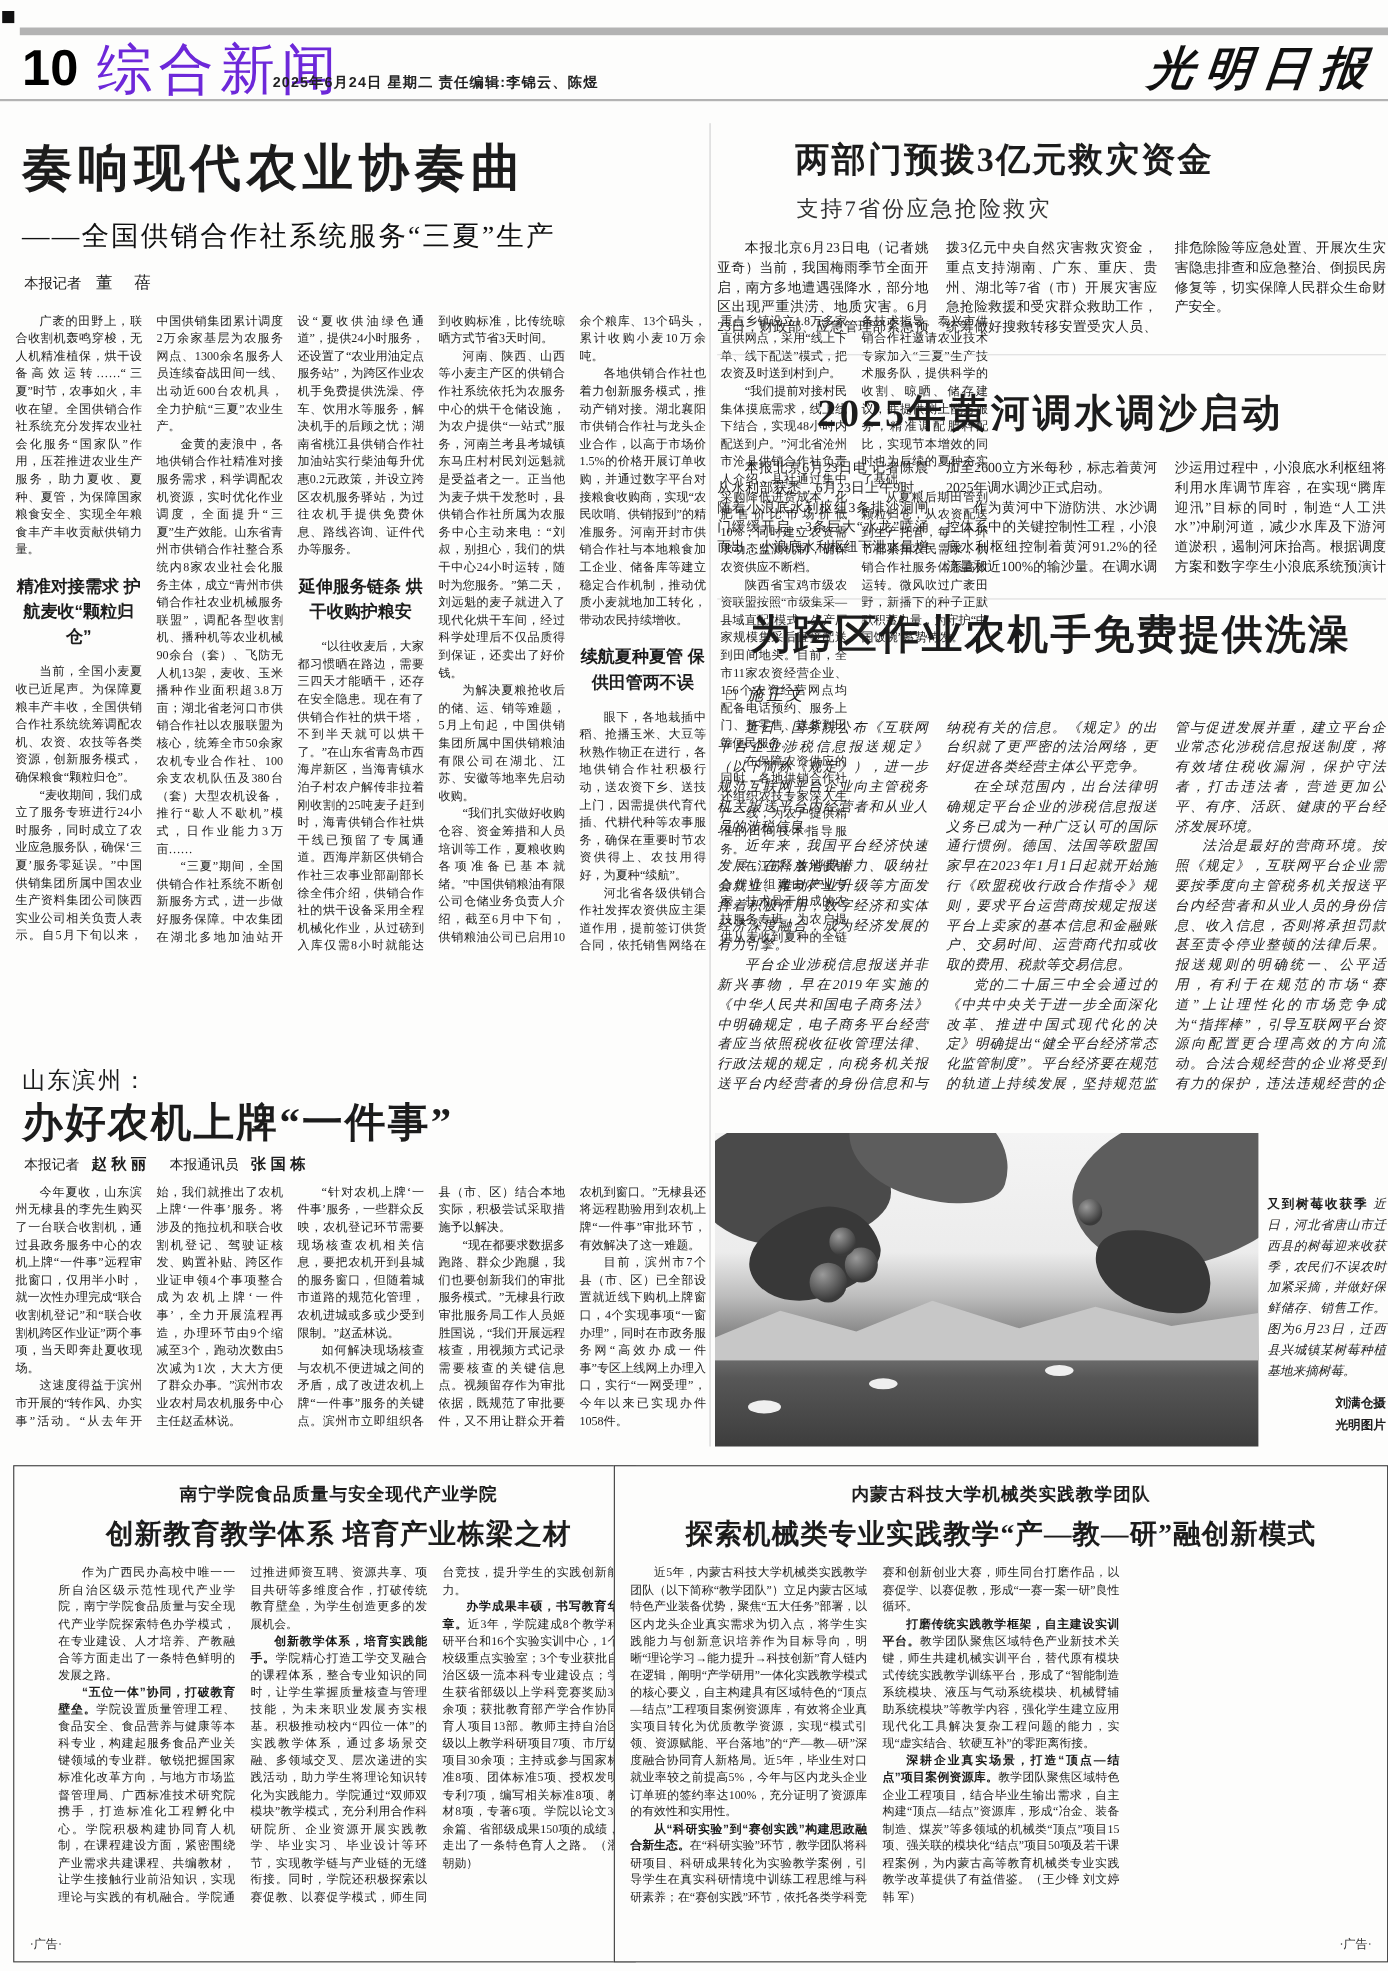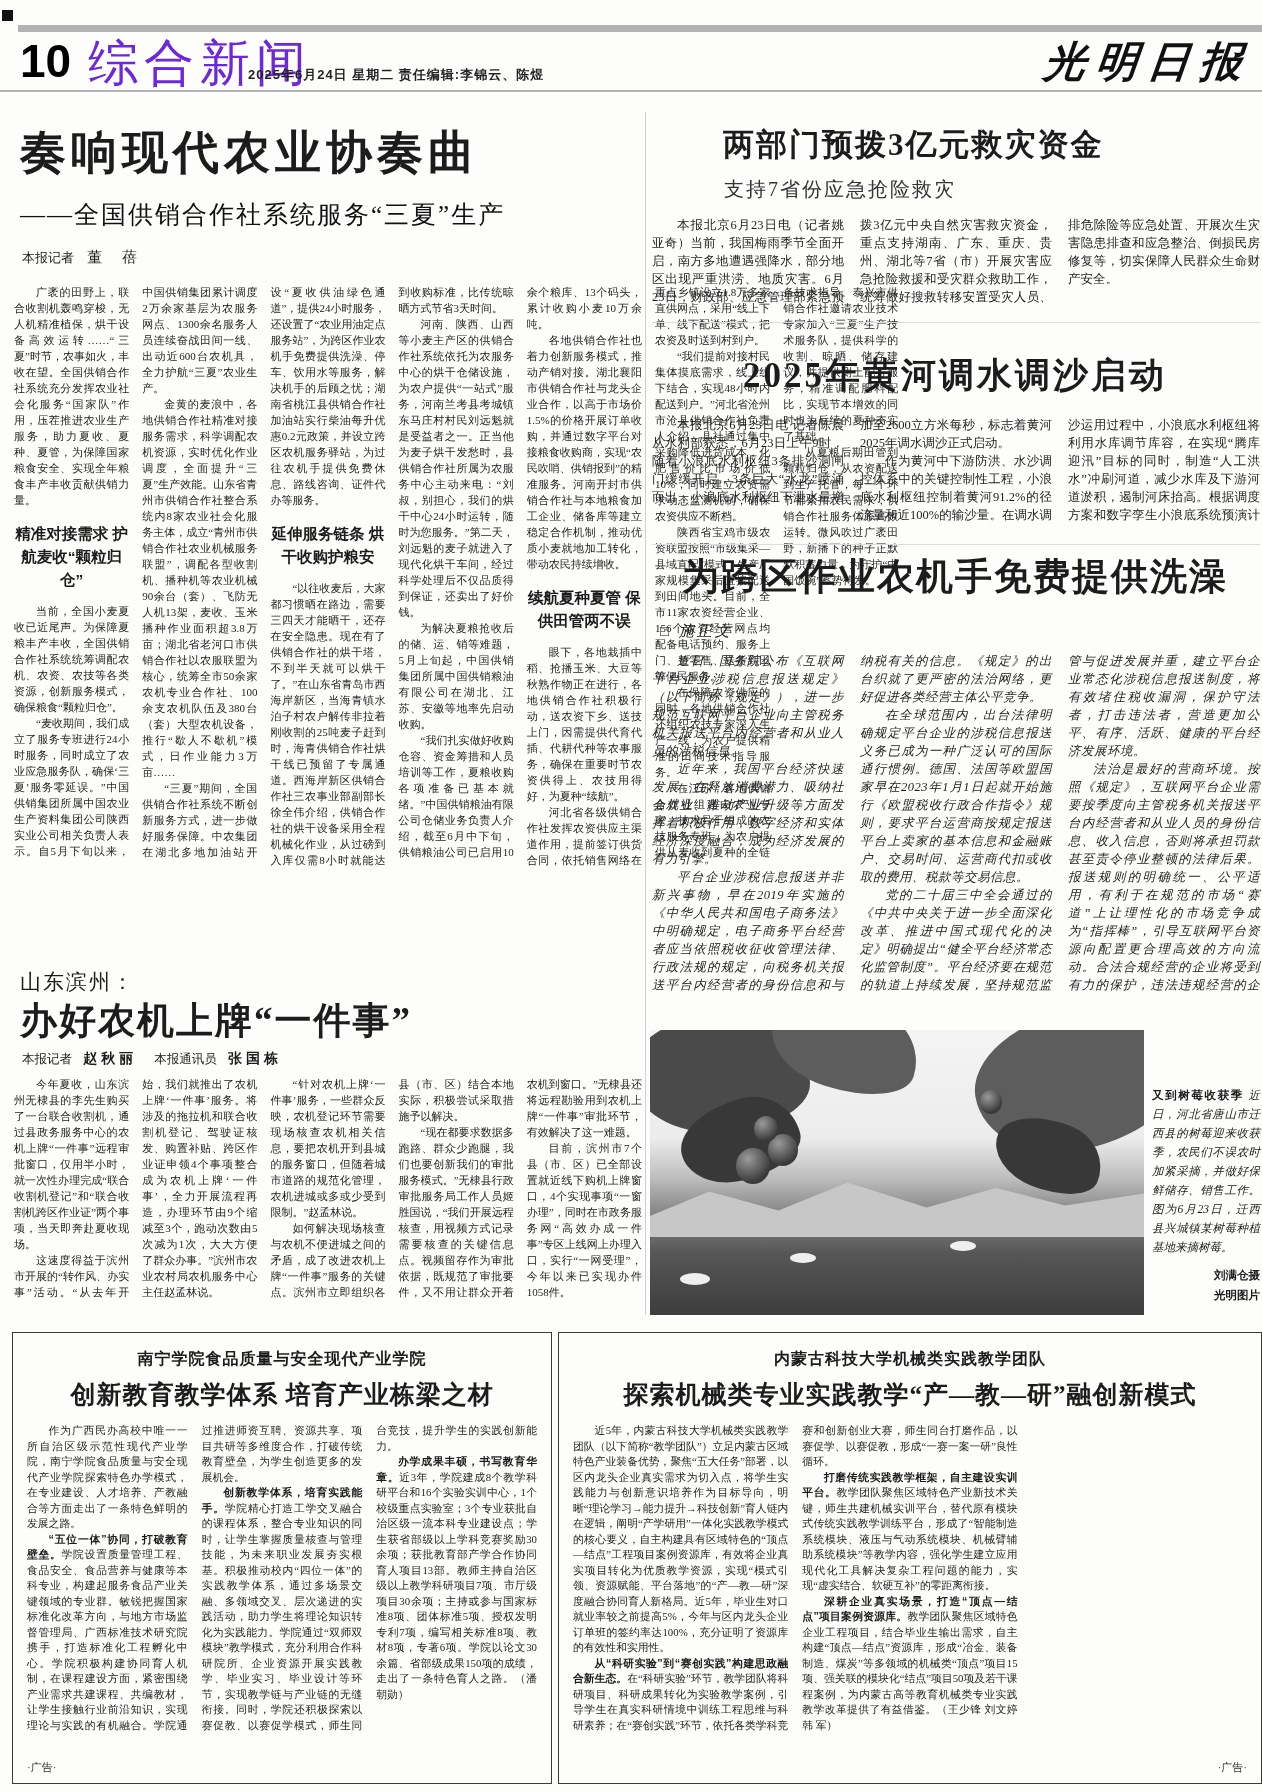--- a/index.html
+++ b/index.html
@@ -66,21 +66,21 @@
   .mountain{position:absolute;left:0;right:0;bottom:78px;height:70px;background:#c7c7c7;
             clip-path:polygon(0 70%,12% 35%,26% 62%,40% 22%,56% 58%,70% 30%,84% 55%,100% 38%,100% 100%,0 100%);}
   .hat{position:absolute;width:26px;height:10px;background:#efefef;border-radius:50%;}
   .caption{position:absolute;left:1152px;top:1086px;width:108px;font-size:11.5px;line-height:19px;
            text-align:justify;font-style:italic;}
   .caption .lead{font-weight:bold;font-style:normal;font-family:"Liberation Sans","DejaVu Sans",sans-serif;}
   .credit{position:absolute;left:1152px;width:108px;text-align:right;font-weight:bold;font-size:11.5px;
           font-family:"Liberation Sans","DejaVu Sans",sans-serif;}
   
   .ad-box{position:absolute;top:1332px;height:450px;border:1px solid #3a3a3a;background:#fdfdfc;}
-  .ad-left{left:12px;width:538px;}
+  .ad-left{left:12px;width:538px;padding-left:26px;}
   .ad-right{left:558px;width:702px;}
   .ad-kicker{margin-top:16px;text-align:center;font-weight:bold;font-size:16px;letter-spacing:1px;
              font-family:"Liberation Sans","DejaVu Sans",sans-serif;}
   .ad-title{text-align:center;font-weight:bold;font-size:25px;margin-top:8px;letter-spacing:1px;}
   .ad-body{margin:12px 14px 0 14px;height:320px;column-count:3;column-gap:14px;column-fill:auto;
            font-size:10.8px;line-height:15.5px;}
   .ad-mark{position:absolute;bottom:8px;font-size:11px;color:#333;}
   .ad-left .ad-mark{left:14px;}
   .ad-right .ad-mark{right:14px;}
 </style>

